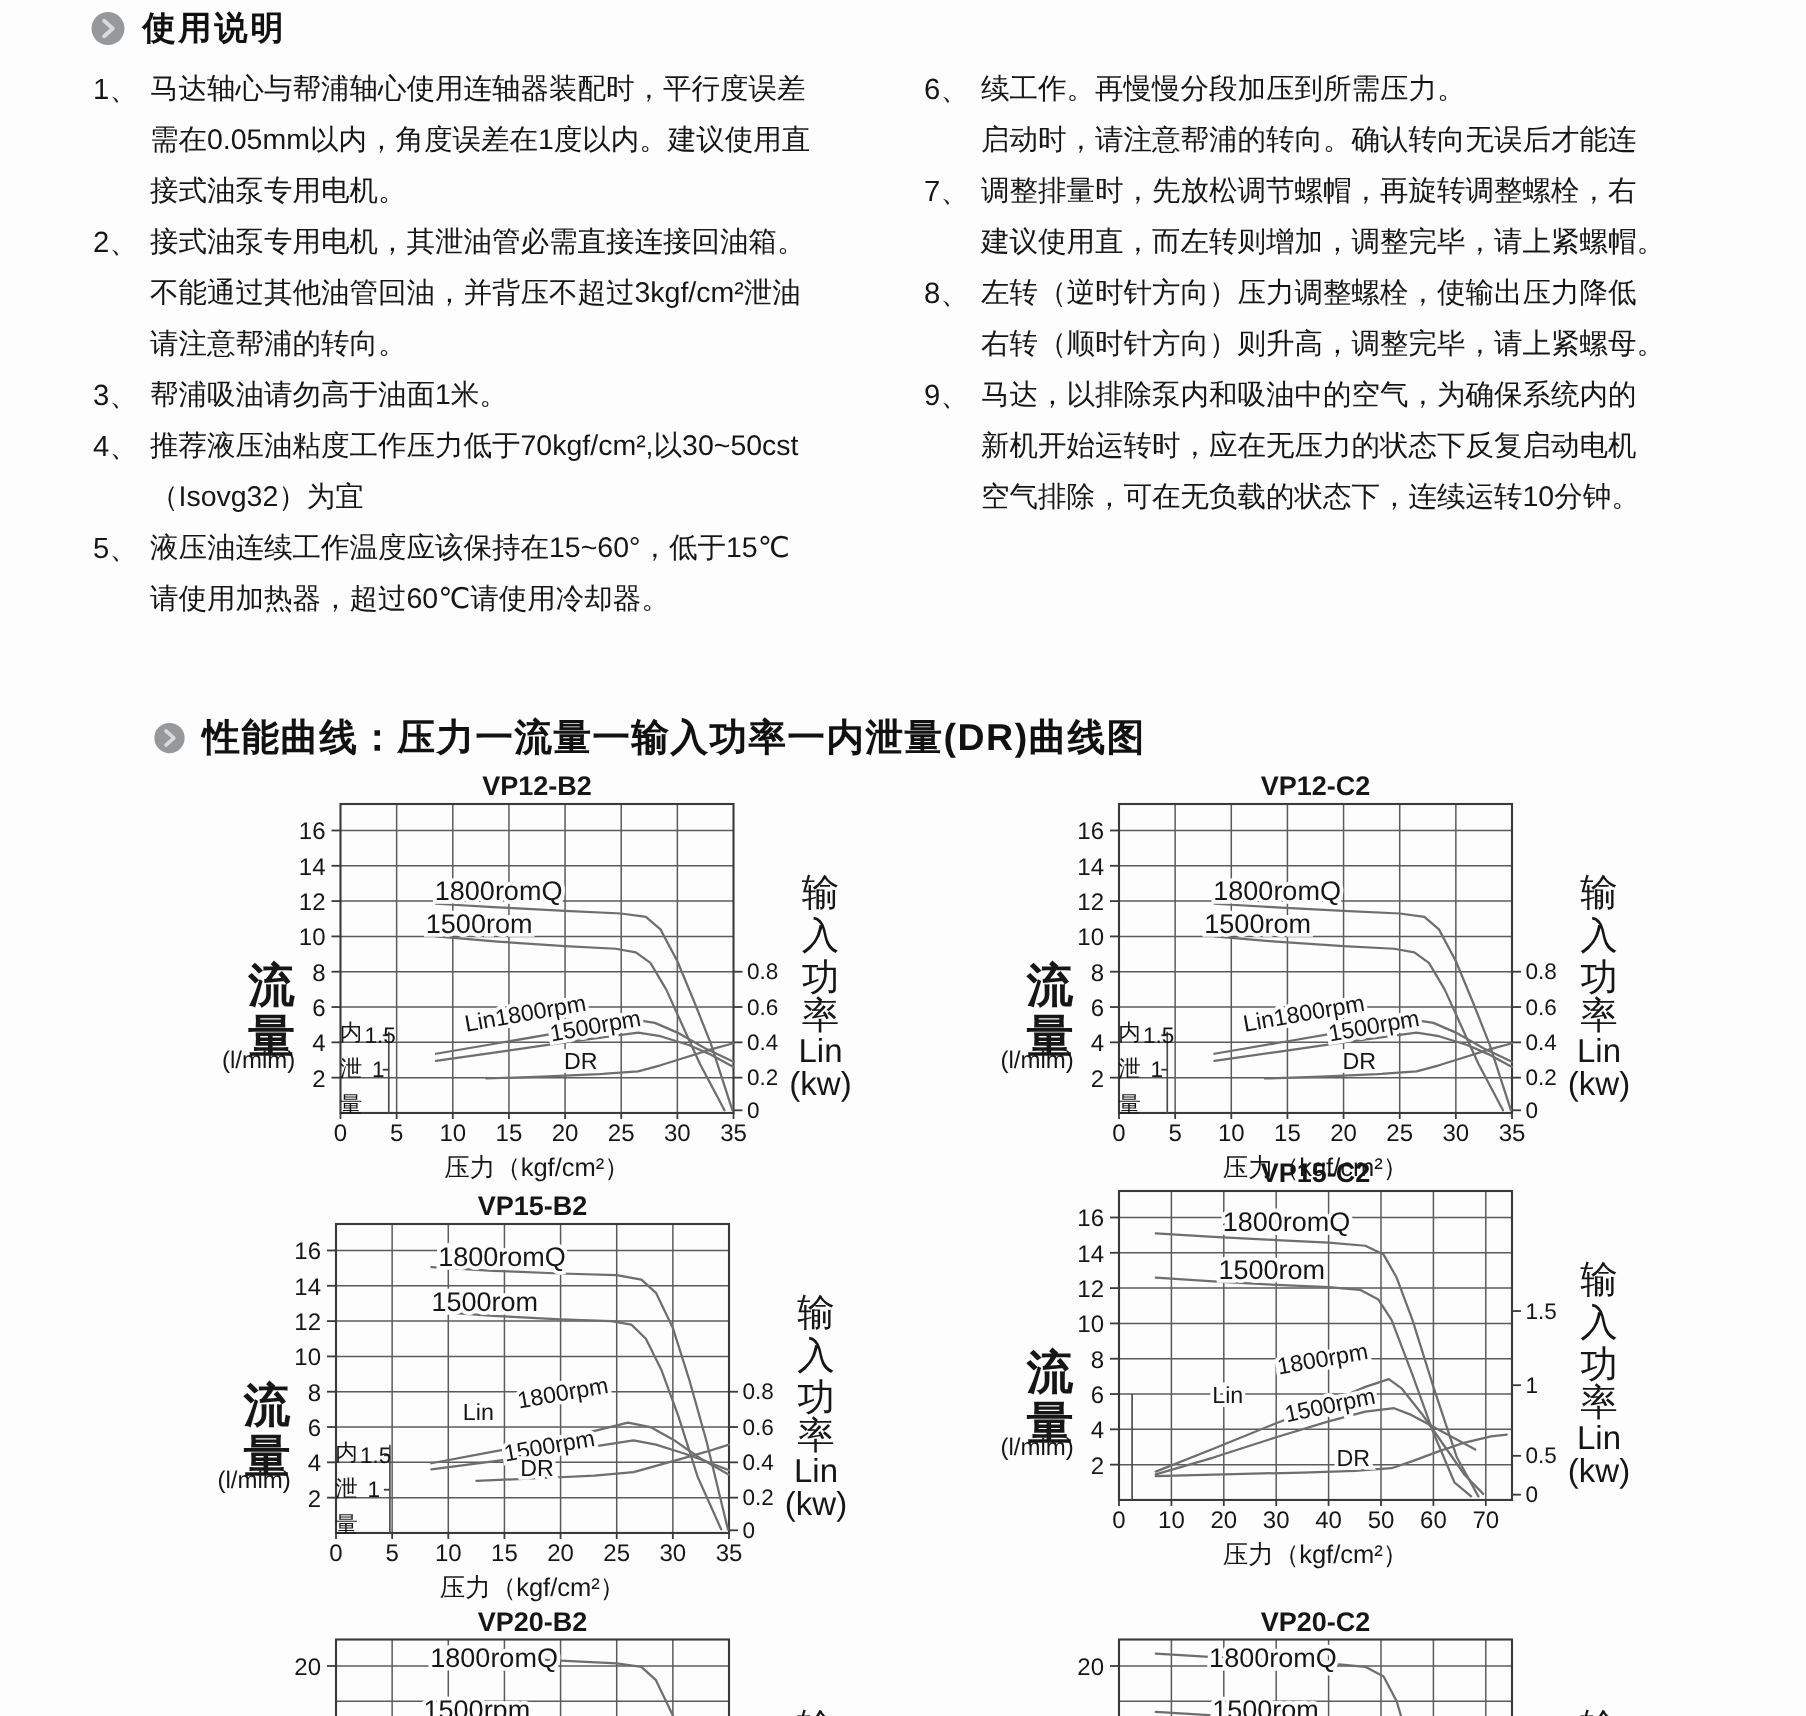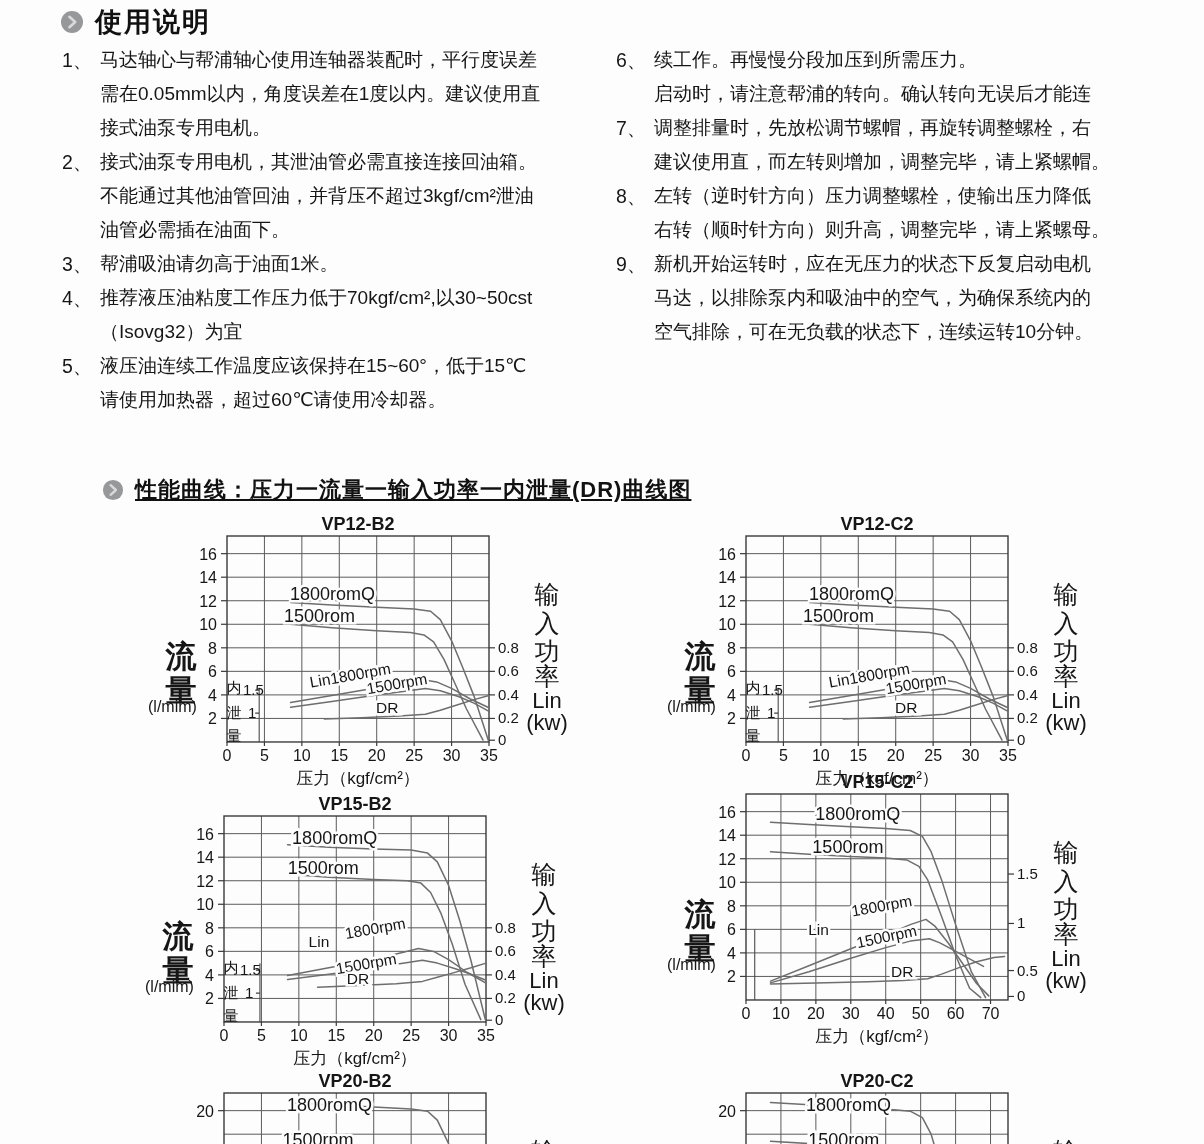--- a/index.html
+++ b/index.html
@@ -3,22 +3,22 @@
 <meta charset="utf-8">
 <style>
   html,body{margin:0;padding:0;background:#e9e9e9;}
   .page{
     position:relative; width:1204px; height:1144px; overflow:hidden;
     background:#fdfdfd; color:#161616;
     font-family:"Liberation Sans","DejaVu Sans",sans-serif;
   }
   .sec-head{position:absolute; display:flex; align-items:center; gap:11px;}
   .sec-head h1{margin:0; font-weight:700; color:#111;}
-  #usage-head h1{font-size:27px; letter-spacing:2px;}
-  #curves-head h1{font-size:22px; letter-spacing:1px;text-decoration:underline;}
+  #usage-head h1{font-size:22px; letter-spacing:2px;}
+  #curves-head h1{font-size:25px; letter-spacing:1px;}
   .col{position:absolute;}
   .item{display:flex; align-items:flex-start;}
   .item .num{flex:none; width:38px; font-size:19.5px; line-height:34px;}
   .item .lines div{font-size:19px; line-height:34px; white-space:nowrap;}
   .chart{position:absolute; width:470px; height:300px;}
   svg{overflow:visible; display:block;}
   svg text{fill:#161616; font-family:"Liberation Sans","DejaVu Sans",sans-serif;}
   .grid{stroke:#5b5b5b; stroke-width:1;}
   .frame{stroke:#3a3a3a; stroke-width:1.4; fill:none;}
   .stub{stroke:#3a3a3a; stroke-width:1.2;}
@@ -48,21 +48,21 @@
           <div>马达轴心与帮浦轴心使用连轴器装配时，平行度误差</div>
           <div>需在0.05mm以内，角度误差在1度以内。建议使用直</div>
           <div>接式油泵专用电机。</div>
         </div>
       </div>
       <div class="item">
         <span class="num">2、</span>
         <div class="lines">
           <div>接式油泵专用电机，其泄油管必需直接连接回油箱。</div>
           <div>不能通过其他油管回油，并背压不超过3kgf/cm²泄油</div>
-          <div>油管必需插在油面下。</div>
+          <div>请注意帮浦的转向。</div>
         </div>
       </div>
       <div class="item">
         <span class="num">3、</span>
         <div class="lines">
           <div>帮浦吸油请勿高于油面1米。</div>
         </div>
       </div>
       <div class="item">
         <span class="num">4、</span>
@@ -97,22 +97,22 @@
       <div class="item">
         <span class="num">8、</span>
         <div class="lines">
           <div>左转（逆时针方向）压力调整螺栓，使输出压力降低</div>
           <div>右转（顺时针方向）则升高，调整完毕，请上紧螺母。</div>
         </div>
       </div>
       <div class="item">
         <span class="num">9、</span>
         <div class="lines">
+          <div>马达，以排除泵内和吸油中的空气，为确保系统内的</div>
           <div>新机开始运转时，应在无压力的状态下反复启动电机</div>
-          <div>马达，以排除泵内和吸油中的空气，为确保系统内的</div>
           <div>空气排除，可在无负载的状态下，连续运转10分钟。</div>
         </div>
       </div>
     </div>
 
   <div class="sec-head" id="curves-head" style="left:102px; top:475px;">
     <span>
       <svg width="22" height="22" viewBox="0 0 24 24">
         <circle cx="12" cy="12" r="11" fill="#96989a"></circle>
         <path d="M9.4 6.8 L15.2 12 L9.4 17.2" fill="none" stroke="#dadada" stroke-width="2.6" stroke-linecap="round" stroke-linejoin="round"></path>

